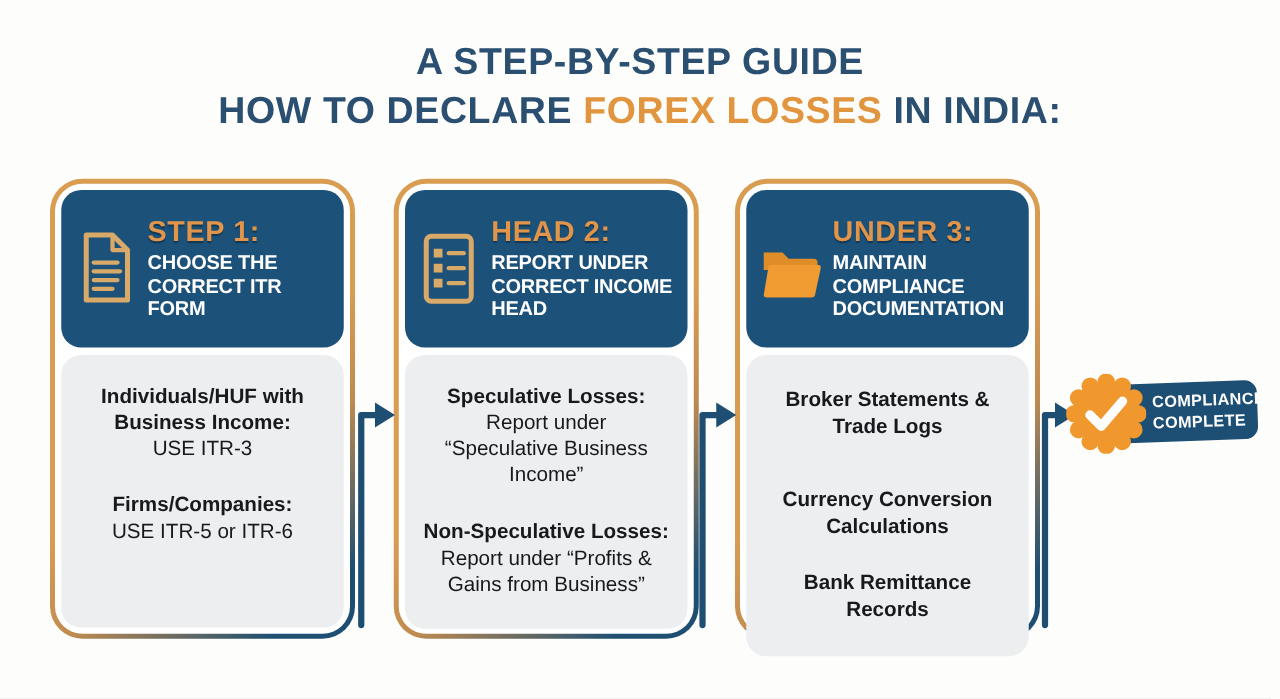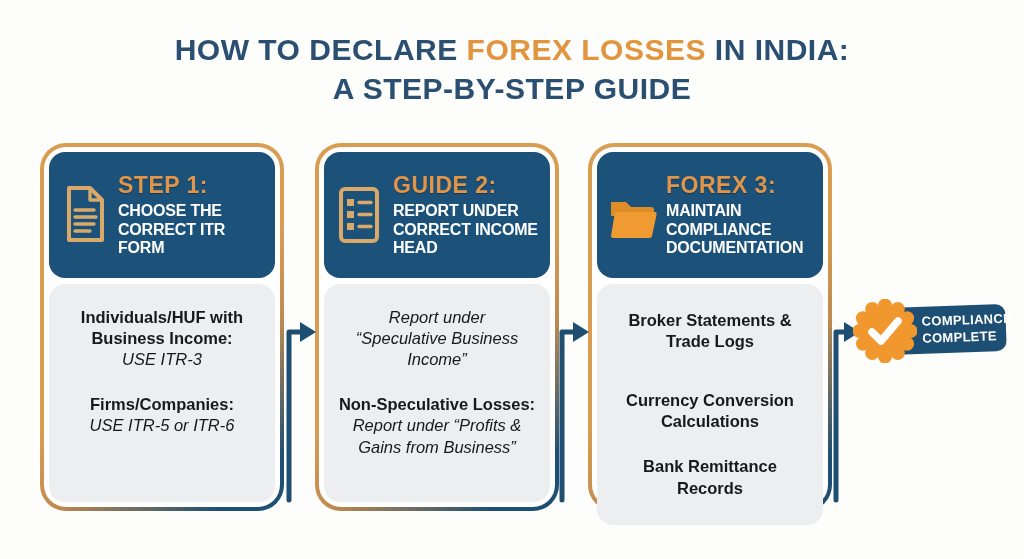--- a/index.html
+++ b/index.html
@@ -39,40 +39,40 @@
     color:#fff;font-size:16px;font-weight:bold;line-height:1.18;
     letter-spacing:-.2px;
   }
   .card-body{
     background:#ECEEF0;border-radius:16px;flex:1;margin-top:6px;
     text-align:center;padding:23px 8px 0;box-sizing:border-box;
     font-size:16.5px;color:#17191C;line-height:1.28;
   }
   .body-group{margin-bottom:24px;}
   .body-label{font-weight:bold;white-space:pre-line;}
-  .body-text{white-space:pre-line;font-style:italic;}
+  .body-text{white-space:pre-line;}
   
   #arrows{position:absolute;left:0;top:0;pointer-events:none;}
   
   .ribbon{
     position:absolute;left:886px;top:306px;width:120px;height:47px;
     background:#1D4E74;border-radius:10px;transform:rotate(-2deg);
     box-sizing:border-box;padding:7px 0 0 36px;color:#fff;
     font-weight:bold;font-size:13px;line-height:1.28;letter-spacing:.3px;
   }
   .seal{position:absolute;left:853px;top:299px;}
 </style>
 </head>
 <body>
 
 <div id="canvas">
 
   <div class="title">
+    <div>A STEP-BY-STEP GUIDE</div>
     <div><span>HOW TO DECLARE </span><span class="hl">FOREX LOSSES</span><span> IN INDIA:</span></div>
-    <div>A STEP-BY-STEP GUIDE</div>
   </div>
 
   <div class="card" style="left:40px">
     <div class="card-inner">
       <div class="card-header">
         <span class="icon-box">
           <svg width="48" height="62" viewBox="0 0 48 62">
             <path d="M9 4 H30 L42 16 V56 H9 Z" fill="none" stroke="#D8A968" stroke-width="4" stroke-linejoin="round"></path>
             <path d="M30 4 V16 H42" fill="none" stroke="#D8A968" stroke-width="3.4" stroke-linejoin="round"></path>
             <g stroke="#D8A968" stroke-width="3.4" stroke-linecap="round">
@@ -114,26 +114,27 @@
               <rect x="12" y="39" width="7" height="7"></rect>
             </g>
             <g stroke="#D8A968" stroke-width="3.4" stroke-linecap="round">
               <line x1="24" y1="18.5" x2="36" y2="18.5"></line>
               <line x1="24" y1="30.5" x2="36" y2="30.5"></line>
               <line x1="24" y1="42.5" x2="36" y2="42.5"></line>
             </g>
           </svg>
         </span>
         <div>
-          <div class="step-label">GUIDE 2:</div>
+          <div class="step-label">HEAD 2:</div>
           <div class="step-heading">REPORT UNDER CORRECT INCOME HEAD</div>
         </div>
       </div>
       <div class="card-body">
         <div class="body-group">
+          <div class="body-label">Speculative Losses:</div>
           <div class="body-text">Report under
 “Speculative Business
 Income”</div>
         </div>
         <div class="body-group">
           <div class="body-label">Non-Speculative Losses:</div>
           <div class="body-text">Report under “Profits &amp;
 Gains from Business”</div>
         </div>
       </div>
@@ -143,21 +144,21 @@
   <div class="card" style="left:588px">
     <div class="card-inner">
       <div class="card-header">
         <span class="icon-box">
           <svg width="50" height="62" viewBox="0 0 50 62">
             <path d="M4 18 H19 L24 23 H44 Q47 23 47 26 V32 H4 Z" fill="#DF8D28"></path>
             <path d="M4 52 L8 28 H48 Q50 28 49.5 31 L45 52 Q44.6 54 42 54 H7 Q4 54 4 52 Z" fill="#F09A32"></path>
           </svg>
         </span>
         <div>
-          <div class="step-label">FOREX 3:</div>
+          <div class="step-label">UNDER 3:</div>
           <div class="step-heading">MAINTAIN COMPLIANCE DOCUMENTATION</div>
         </div>
       </div>
       <div class="card-body" style="padding-top:26px">
         <div class="body-group" style="margin-bottom:38px">
           <div class="body-label">Broker Statements &amp;
 Trade Logs</div>
         </div>
         <div class="body-group">
           <div class="body-label">Currency Conversion

